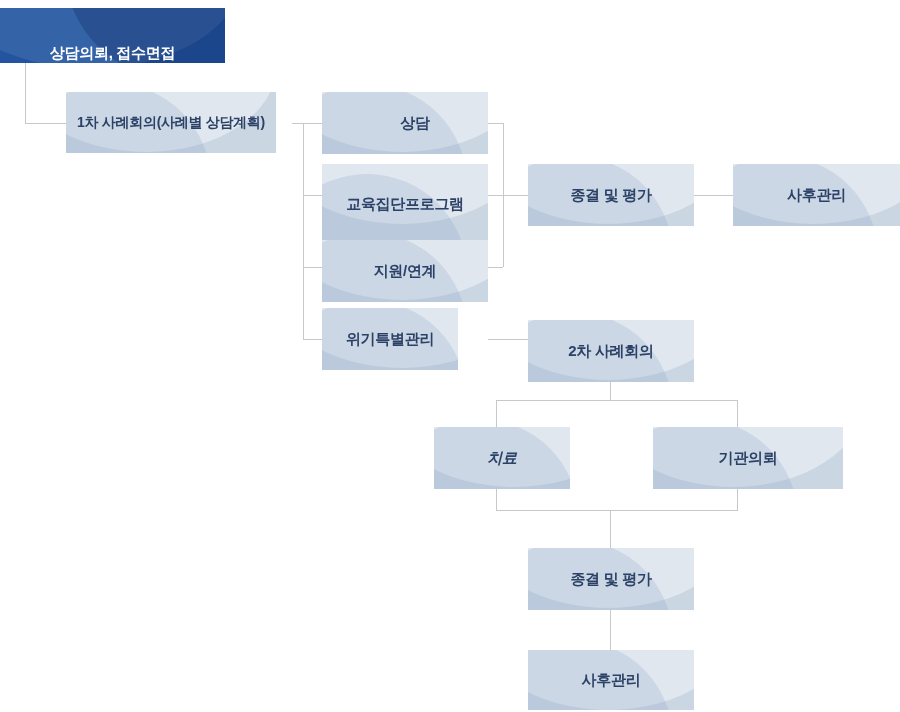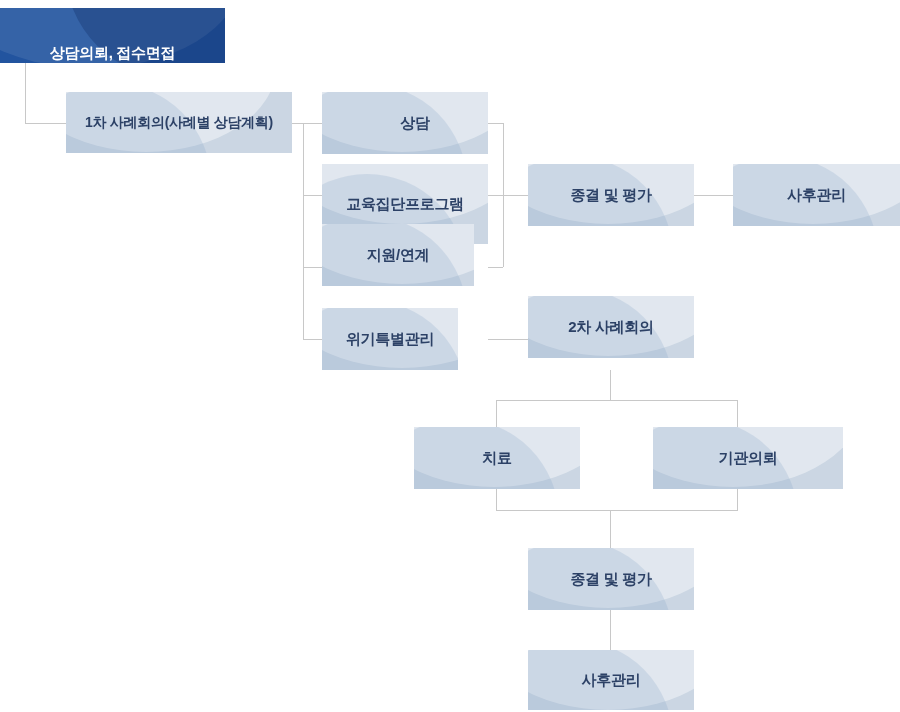--- a/index.html
+++ b/index.html
@@ -110,53 +110,53 @@
   <div class="line" style="left:496px; top:400px; width:1px; height:110px;"></div>
   <div class="line" style="left:737px; top:400px; width:1px; height:110px;"></div>
   <div class="line" style="left:496px; top:510px; width:242px; height:1px;"></div>
   <div class="line" style="left:610px; top:510px; width:1px; height:38px;"></div>
   <div class="line" style="left:610px; top:610px; width:1px; height:40px;"></div>
 
   <div class="node primary" style="left:0px; top:8px; width:225px; height:55px;">
     <span>상담의뢰, 접수면접</span>
   </div>
 
-  <div class="node small-text" style="left:66px; top:92px; width:226px; height:61px;">
+  <div class="node small-text" style="left:66px; top:92px; width:210px; height:61px;">
     <span>1차 사례회의(사례별 상담계획)</span>
   </div>
 
   <div class="node" style="left:322px; top:92px; width:166px; height:62px;padding-left:20px;">
     <span>상담</span>
   </div>
 
   <div class="node" style="left:322px; top:164px; width:166px; height:80px;">
     <span>교육집단프로그램</span>
   </div>
 
-  <div class="node" style="left:322px; top:224px; width:152px; height:62px;">
+  <div class="node" style="left:322px; top:240px; width:166px; height:62px;">
     <span>지원/연계</span>
   </div>
 
   <div class="node" style="left:322px; top:308px; width:136px; height:62px;">
     <span>위기특별관리</span>
   </div>
 
   <div class="node" style="left:528px; top:164px; width:166px; height:62px;">
     <span>종결 및 평가</span>
   </div>
 
   <div class="node" style="left:733px; top:164px; width:167px; height:62px;">
     <span>사후관리</span>
   </div>
 
-  <div class="node" style="left:528px; top:296px; width:166px; height:62px;">
+  <div class="node" style="left:528px; top:320px; width:166px; height:62px;">
     <span>2차 사례회의</span>
   </div>
 
-  <div class="node" style="left:414px; top:427px; width:166px; height:62px;">
+  <div class="node" style="left:434px; top:427px; width:136px; height:62px;font-style:italic;">
     <span>치료</span>
   </div>
 
   <div class="node" style="left:653px; top:427px; width:190px; height:62px;">
     <span>기관의뢰</span>
   </div>
 
   <div class="node" style="left:528px; top:548px; width:166px; height:62px;">
     <span>종결 및 평가</span>
   </div>

